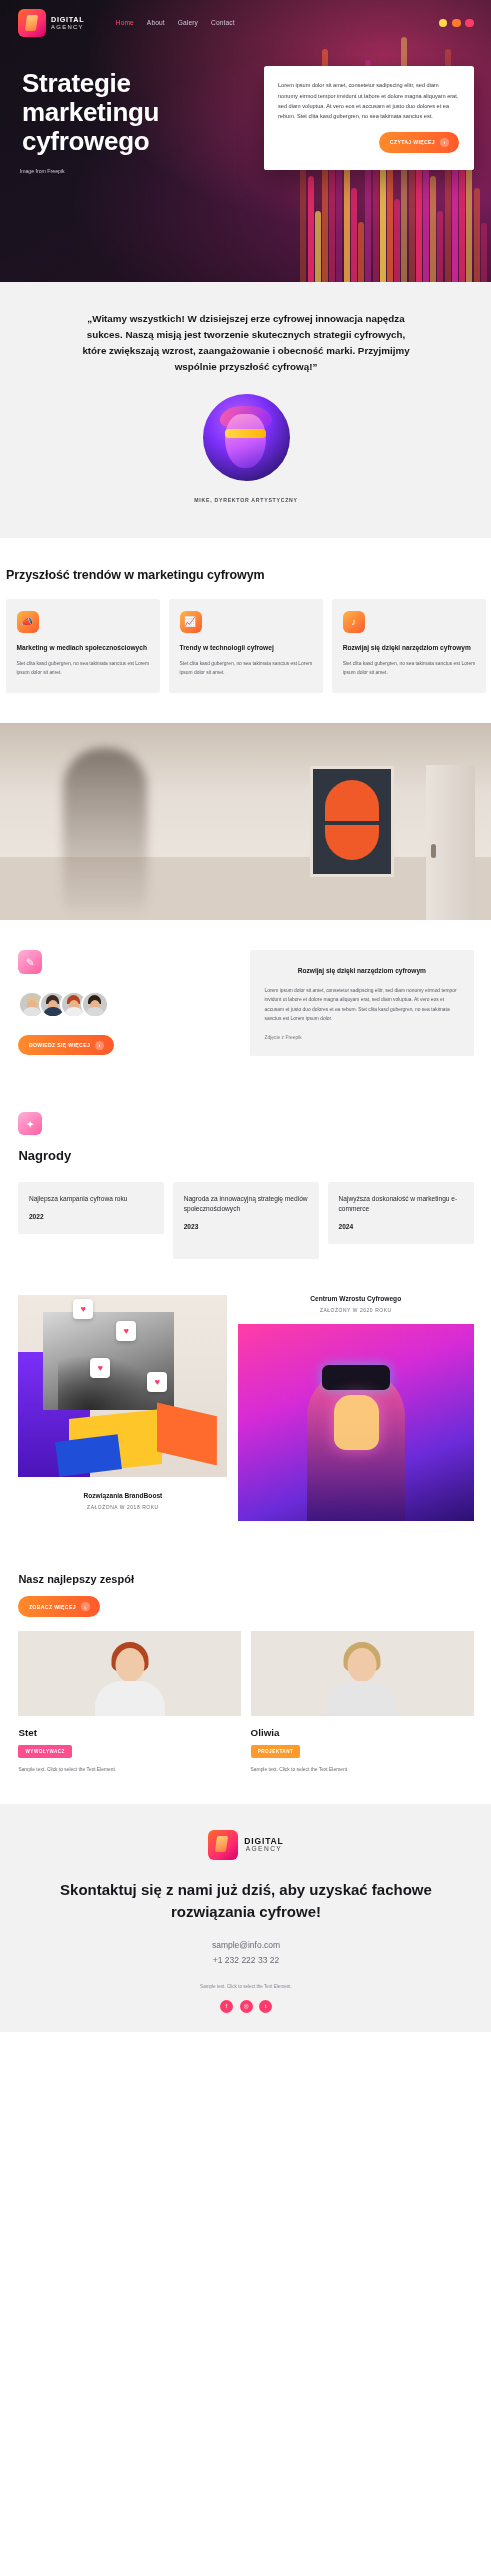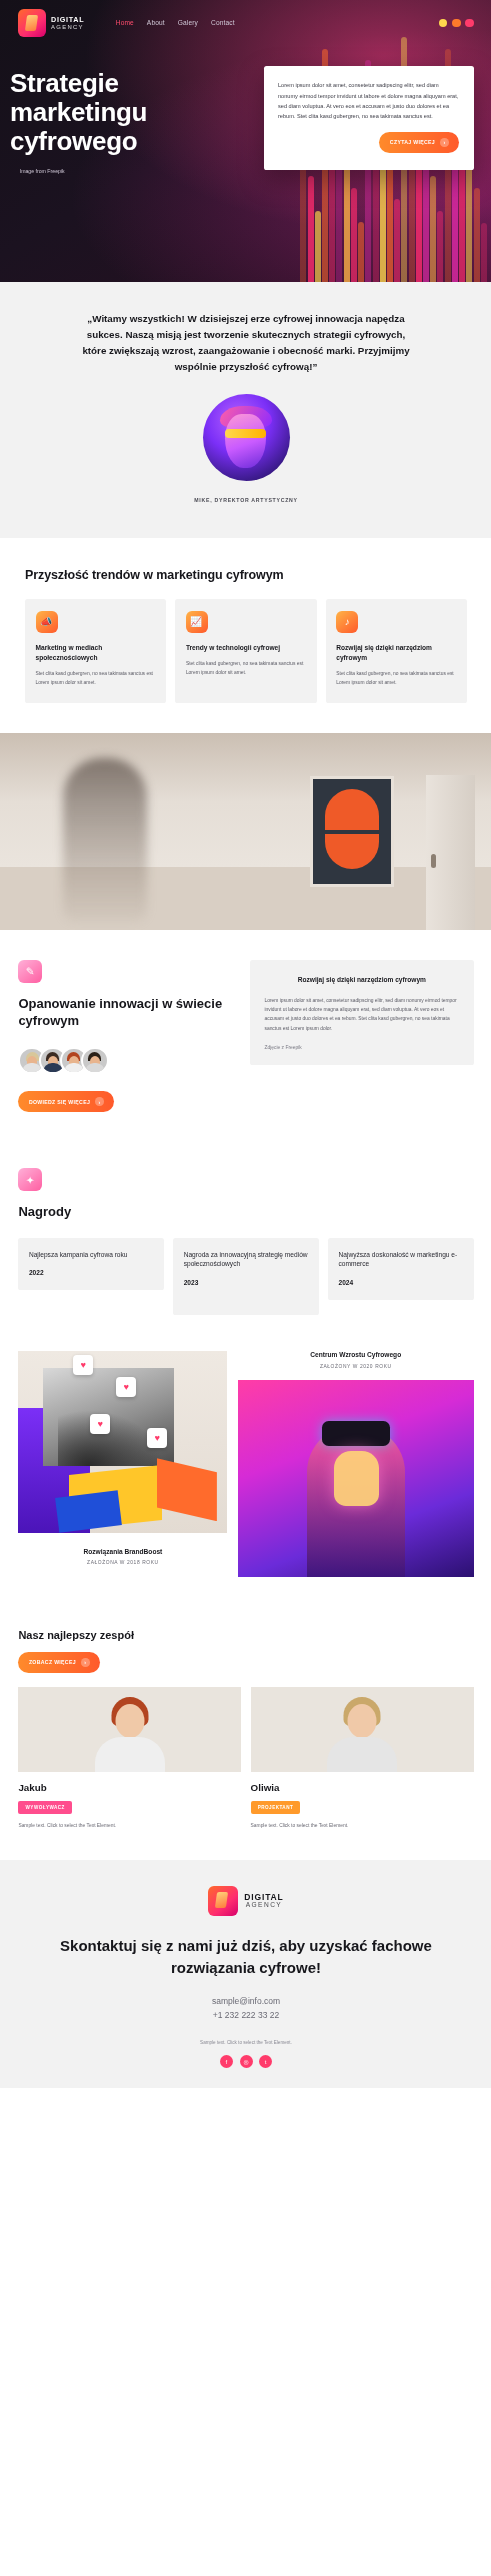--- a/index.html
+++ b/index.html
@@ -49,21 +49,21 @@
   .logo-text span { display: block; color: #fff; font-size: 5.9px; letter-spacing: .22em; opacity: .85; }
   .nav-links { display: flex; gap: 13px; margin-left: 17px; }
   .nav-links a {
     color: #cfc7d6; font-size: 6.6px; text-decoration: none; letter-spacing: .02em;
   }
   .nav-links a.active { color: #ff4d6d; }
   .nav-dots { margin-left: auto; display: flex; gap: 4.6px; align-items: center; }
   .nav-dots i { width: 8.5px; height: 8.5px; border-radius: 50%; display: block; }
 
   .hero-title {
-    position: absolute; left: 10px; top: 69px; width: 216px;
+    position: absolute; left: 22px; top: 69px; width: 216px;
     color: #fff; font-size: 26px; line-height: 1.12; font-weight: 700; letter-spacing: -0.3px;
     z-index: 4;
   }
   .hero-credit {
     position: absolute; left: 19.7px; top: 168px; color: #cfc7d6; font-size: 5.2px; z-index: 4;
   }
   .hero-card {
     position: absolute; right: 18.4px; top: 66px; width: 210px;
     background: #fff; border-radius: 2.6px; padding: 14.4px 14.4px 17px;
     z-index: 4; box-shadow: 0 9.2px 26px rgba(0,0,0,.35);
@@ -108,21 +108,21 @@
     position: absolute; left: 17px; top: 11.8px; width: 52px; height: 22px;
     background: linear-gradient(120deg,#ff5ea8,#8e2bff);
     border-radius: 45% 45% 25% 25%/65% 65% 35% 35%;
   }
   .quote-author {
     text-align: center; margin-top: 15.7px;
     font-size: 5.2px; letter-spacing: .14em; font-weight: 700; color: #4c4c55;
   }
 
   
-  .section-pad { padding: 30px 25px; }
+  .section-pad { padding: 30px 6px; }
   .h2 { font-size: 12.5px; font-weight: 700; letter-spacing: -0.1px; color: #16161b; }
   .cards-3 { display: flex; gap: 9.2px; margin-top: 17px; }
   .card {
     flex: 1; background: #f2f2f2; border-radius: 2.6px; padding: 11.8px 10.5px 15.7px;
   }
   .card-icon {
     width: 22px; height: 22px; border-radius: 5.9px;
     background: linear-gradient(140deg,#ffb347,#ff5a2b);
     display: flex; align-items: center; justify-content: center;
     color: #fff; font-size: 9.8px; margin-bottom: 10.5px;
@@ -408,21 +408,20 @@
     <span class="pb-door"></span>
     <span class="pb-frame">
       <span class="c1"></span>
         <span class="c2"></span>
     </span>
   </section>
 
   <section class="mastery">
     <div class="mastery-left">
       <div class="tag-icon">✎</div>
-      <h2>Opanowanie innowacji w świecie cyfrowym</h2>
       <div class="avatars-row">
         <span class="mini-av">
             <i class="h" style="background:#d8c79a"></i>
             <i class="f"></i>
             <i class="b" style="background:#e3e3e3"></i>
           </span>
         <span class="mini-av">
             <i class="h" style="background:#3b2b22"></i>
             <i class="f"></i>
             <i class="b" style="background:#2b3a55"></i>
@@ -510,21 +509,21 @@
         <span class="circle">›</span>
       </button>
     </div>
     <div class="team-grid">
       <div class="member">
         <div class="photo">
           <span class="hair" style="background:#b2441f"></span>
             <span class="head"></span>
             <span class="body" style="background:#efefef"></span>
         </div>
-        <div class="name">Jakub</div>
+        <div class="name">Stet</div>
         <span class="badge" style="background:#ff4d8d">WYWOŁYWACZ</span>
         <p>Sample text. Click to select the Text Element.</p>
       </div>
       <div class="member">
         <div class="photo">
           <span class="hair" style="background:#caa86a"></span>
             <span class="head"></span>
             <span class="body" style="background:#e5e5e5"></span>
         </div>
         <div class="name">Oliwia</div>

